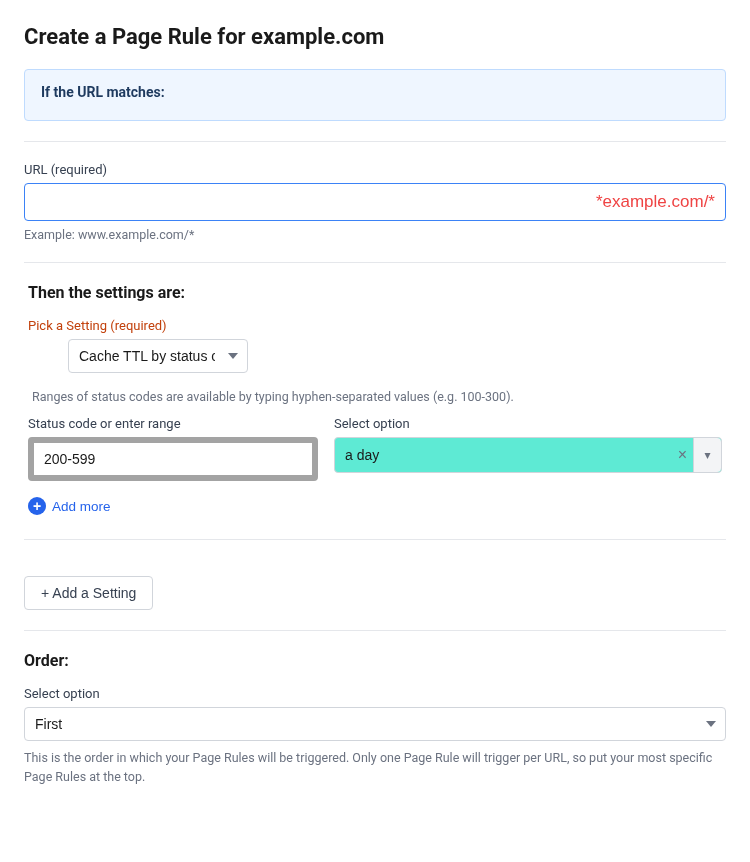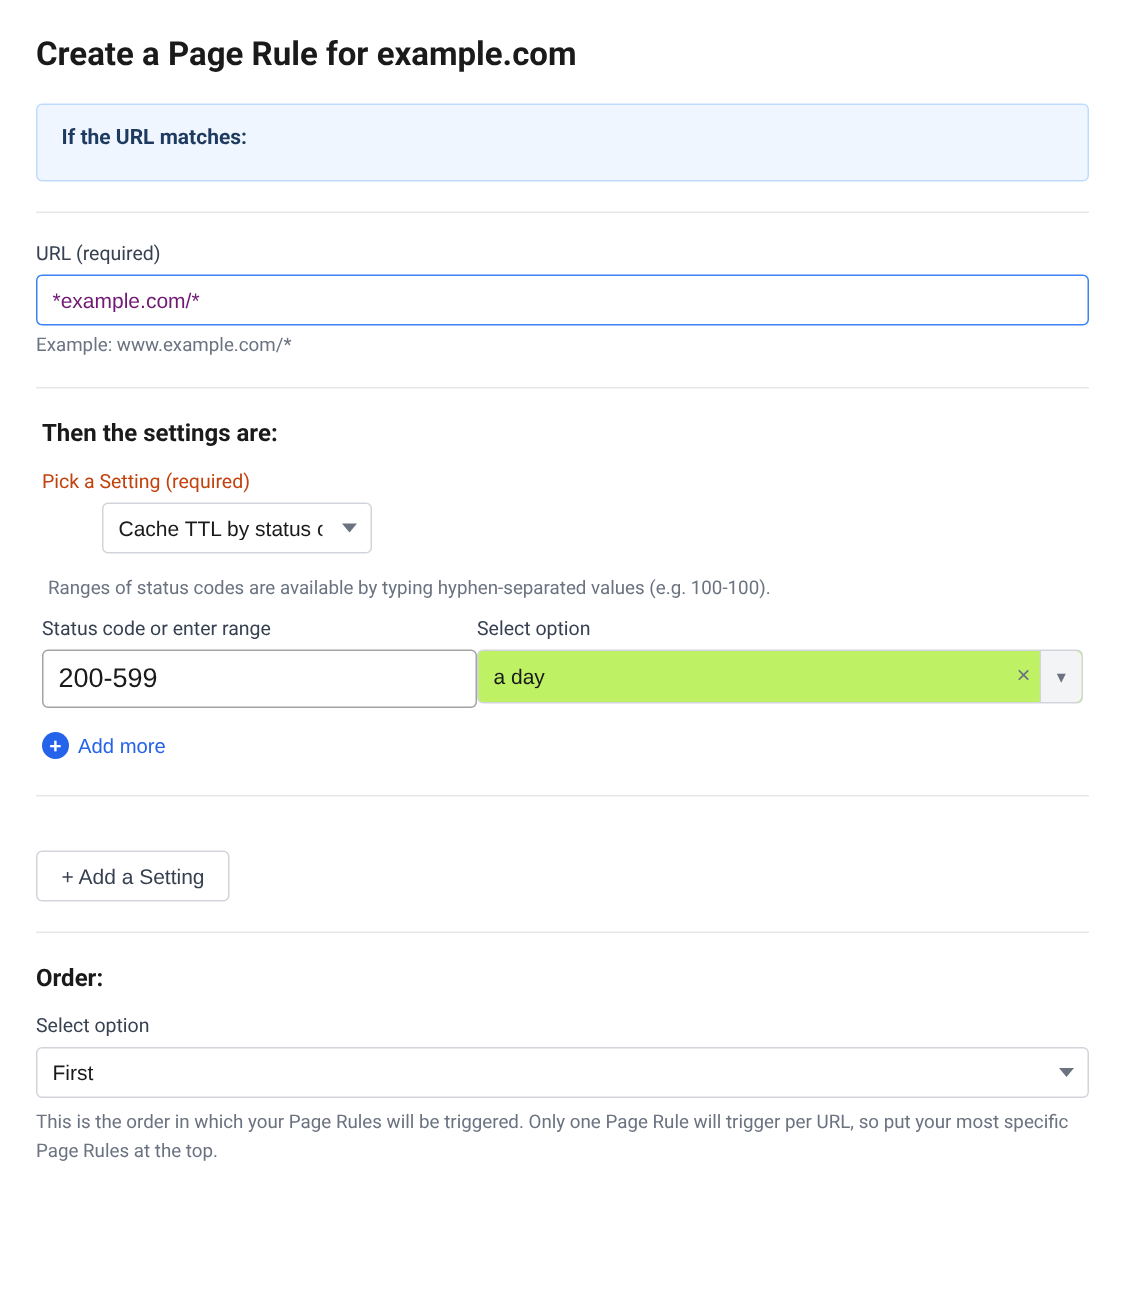--- a/index.html
+++ b/index.html
@@ -55,24 +55,25 @@
       font-size: 13px;
       color: #374151;
       margin-bottom: 6px;
     }
 
     .url-input {
       width: 100%;
       border: 1.5px solid #3b82f6;
       border-radius: 4px;
       padding: 8px 10px;
-      font-size: 14px;
-      color: #701a75;
+      font-size: 17px;
+      color: #ef4444;
       outline: none;
       background: #fff;
+      text-align: right;
     }
 
     .example-text {
       font-size: 12.5px;
       color: #6b7280;
       margin-top: 6px;
     }
 
     .section-title {
       font-size: 16px;
@@ -129,56 +130,57 @@
     .range-info {
       font-size: 12.5px;
       color: #6b7280;
       margin: 16px 0 12px 0;
       padding: 0 4px;
     }
 
     .status-row {
       display: flex;
       align-items: flex-start;
+      gap: 16px;
       margin-bottom: 12px;
     }
 
     .status-code-field {
       flex: 0 0 290px;
     }
 
     .status-code-field label,
     .select-option-field label {
       display: block;
       font-size: 13px;
       color: #374151;
       margin-bottom: 6px;
     }
 
     .status-code-field input {
       width: 100%;
-      border: 1px solid #a3a3a3;
+      border: 6px solid #a3a3a3;
       border-radius: 4px;
       padding: 8px 10px;
-      font-size: 18px;
+      font-size: 14px;
       color: #1a1a1a;
       outline: none;
     }
 
     .select-option-field {
       flex: 1;
     }
 
     .select-with-clear {
       position: relative;
       display: flex;
       align-items: center;
       border: 1px solid #d1d5db;
       border-radius: 4px;
-      background: #bef264;
+      background: #5eead4;
       padding: 0;
       height: 36px;
     }
 
     .select-with-clear select {
       appearance: none;
       -webkit-appearance: none;
       flex: 1;
       border: none;
       outline: none;
@@ -314,21 +316,21 @@
       <option>Edge Cache TTL</option>
       <option>Email Obfuscation</option>
       <option>Forwarding URL</option>
       <option>Minify</option>
       <option>Rocket Loader</option>
       <option>Security Level</option>
       <option>SSL</option>
     </select>
   </div>
 
-  <div class="range-info">Ranges of status codes are available by typing hyphen-separated values (e.g. 100-100).</div>
+  <div class="range-info">Ranges of status codes are available by typing hyphen-separated values (e.g. 100-300).</div>
 
   
   <div class="status-row">
     <div class="status-code-field">
       <label>Status code or enter range</label>
       <input type="text" value="200-599" style="">
     </div>
     <div class="select-option-field">
       <label>Select option</label>
       <div class="select-with-clear">

